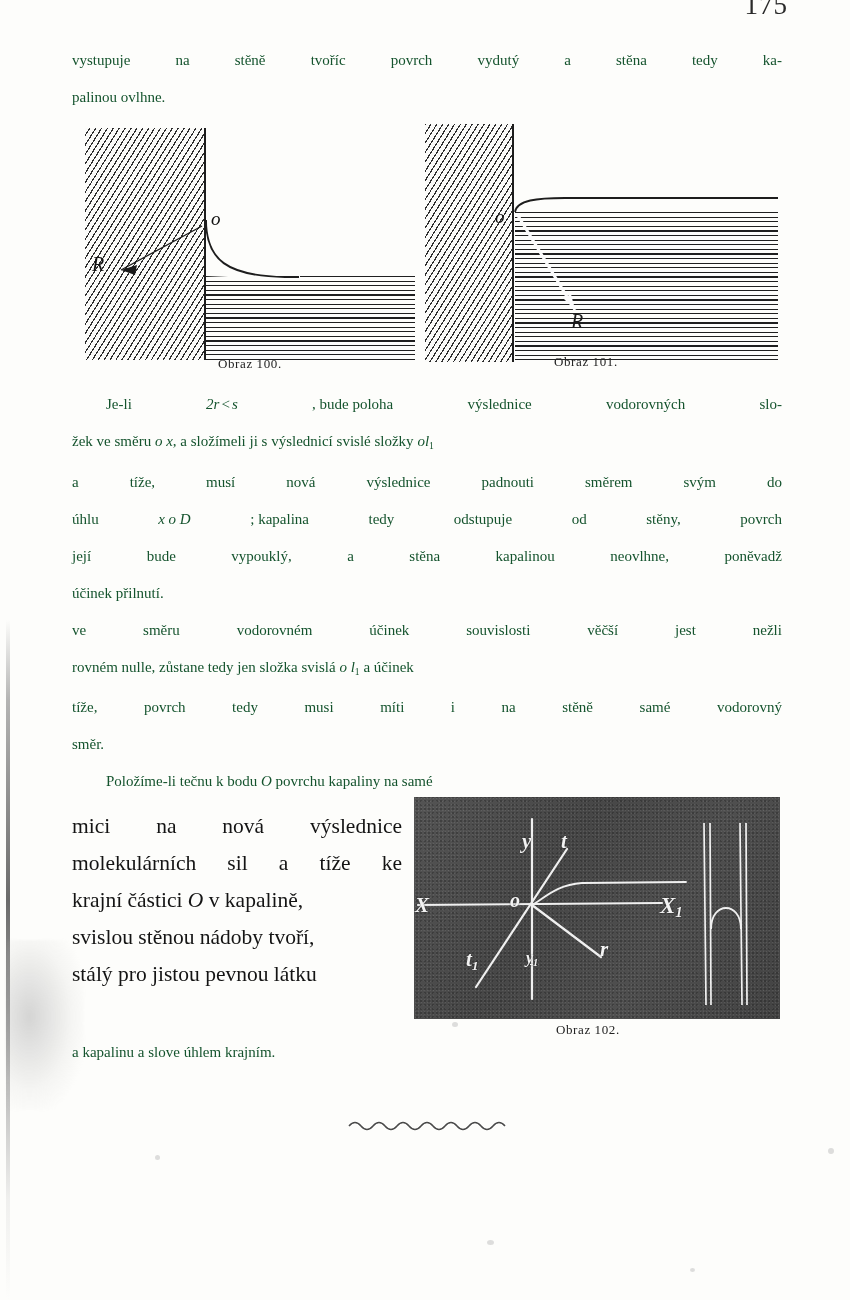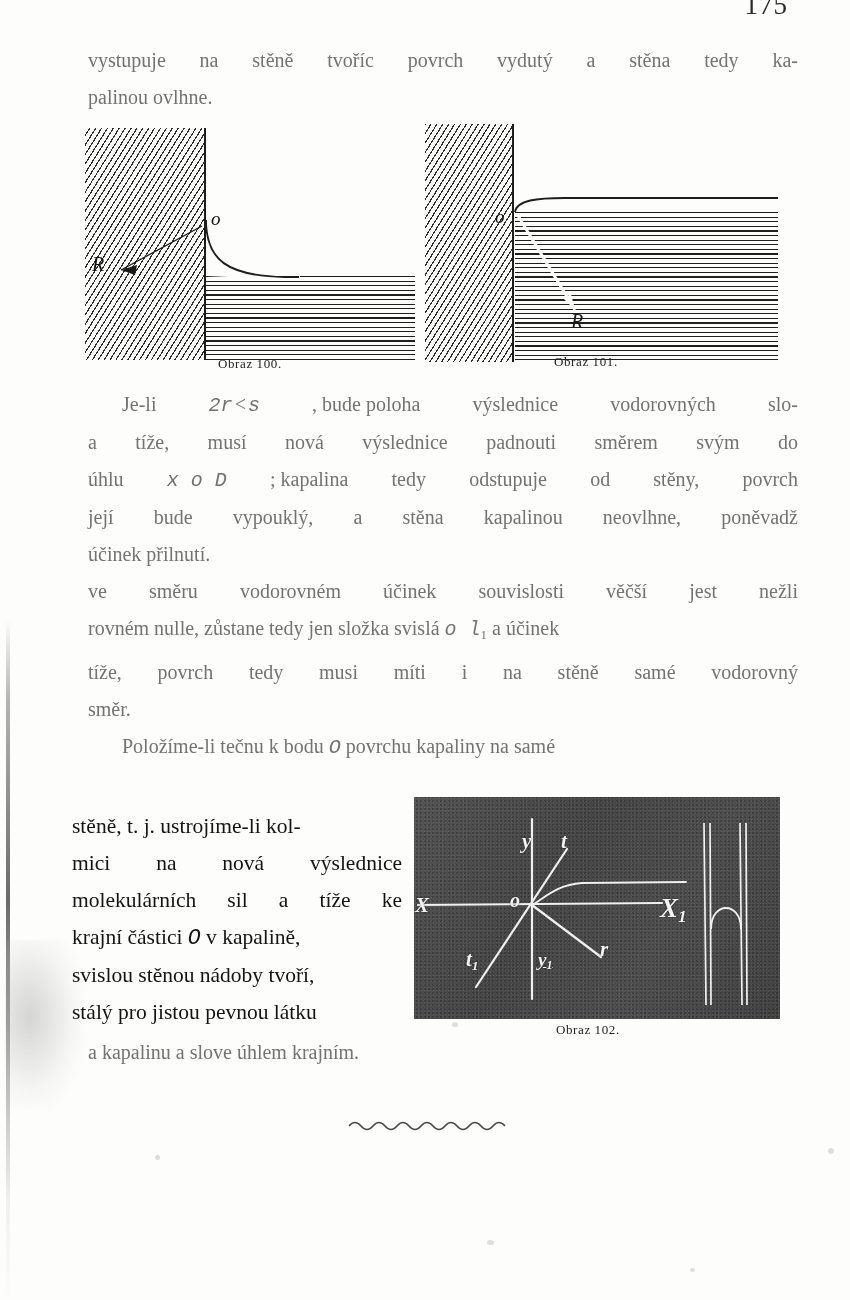--- a/index.html
+++ b/index.html
@@ -52,45 +52,45 @@
     right: 62px;
     top: -10px;
     font-size: 27px;
     letter-spacing: 1px;
     color: #2a2a2a;
   }
 
   
   .textblock {
     position: absolute;
-    left: 88px;
+    left: 72px;
     width: 710px;
-    font-size: 20px;
+    font-size: 15px;
     line-height: 37px;
     text-align: justify;
-    color: #737373;
+    color: #14532d;
   }
   .tb-intro  { top: 42px; }
   .tb-main   { top: 386px; }
   .tb-tail   { top: 1034px; }
 
   .line {
     display: block;
     white-space: nowrap;
   }
   .line.just {
     display: flex;
     justify-content: space-between;
   }
   .line.just > span { white-space: pre; }
   .indent { padding-left: 34px; gap: 8px; }
 
   i.math {
     font-style: italic;
-    font-family: Liberation Mono, monospace;
+    font-family: Liberation Serif, serif;
   }
   .rel { font-style: normal; padding: 0 2px; }
   sub { font-size: 0.64em; vertical-align: -0.28em; }
 
   
   .wrapcol {
     position: absolute;
     left: 72px;
     top: 808px;
     width: 330px;
@@ -240,20 +240,21 @@
 
     <span class="line just indent">
       <span>Je-li</span>
       <span><i class="math">2r</i><span class="rel">&lt;</span><i class="math">s</i></span>
       <span>, bude poloha</span>
       <span>výslednice</span>
       <span>vodorovných</span>
       <span>slo-</span>
     </span>
 
+    <span class="line"><span>žek ve směru</span><span>&nbsp;</span><i class="math">o x</i><span>, a složímeli ji s výslednicí svislé složky</span><span>&nbsp;</span><i class="math">ol</i><sub>1</sub></span>
 
     <span class="line just">
       <span>a</span>
       <span>tíže,</span>
       <span>musí</span>
       <span>nová</span>
       <span>výslednice</span>
       <span>padnouti</span>
       <span>směrem</span>
       <span>svým</span>
@@ -310,21 +311,20 @@
       <span>samé</span>
       <span>vodorovný</span>
     </span>
 
     <span class="line">směr.</span>
 
     <span class="line indent"><span>Položíme-li tečnu k bodu</span><span>&nbsp;</span><i class="math">O</i><span>&nbsp;</span><span>povrchu kapaliny na samé</span></span>
   </div>
 
   <div class="wrapcol">
-    <span class="line">stěně, t. j. ustrojíme-li kol-</span>
 
     <span class="line just">
       <span>mici</span>
       <span>na</span>
       <span>nová</span>
       <span>výslednice</span>
     </span>
 
     <span class="line just">
       <span>molekulárních</span>
@@ -361,23 +361,23 @@
         <line x1="296" y1="26" x2="297" y2="208"></line>
         <line x1="326" y1="26" x2="328" y2="208"></line>
         <line x1="332" y1="26" x2="333" y2="208"></line>
         <path d="M 297 132 C 297 104, 327 104, 327 132" stroke-width="1.9"></path>
       </g>
     </svg>
     <div class="glabel" style="left:108px;top:32px;font-size:21px;">y</div>
     <div class="glabel" style="left:147px;top:32px;font-size:21px;">t</div>
     <div class="glabel" style="left:1px;top:96px;font-size:21px;">X</div>
     <div class="glabel" style="left:96px;top:92px;font-size:20px;">o</div>
-    <div class="glabel" style="left:246px;top:96px;font-size:27px;"><span>X</span><sub>1</sub></div>
+    <div class="glabel" style="left:246px;top:96px;font-size:23px;"><span>X</span><sub>1</sub></div>
     <div class="glabel" style="left:52px;top:150px;font-size:21px;"><span>t</span><sub>1</sub></div>
-    <div class="glabel" style="left:124px;top:152px;font-size:19px;text-decoration:underline;"><span>y</span><sub>1</sub></div>
+    <div class="glabel" style="left:112px;top:152px;font-size:16px;text-decoration:underline;"><span>y</span><sub>1</sub></div>
     <div class="glabel" style="left:186px;top:140px;font-size:21px;">r</div>
   </div>
   <div class="cap" style="left:556px;top:1022px;">Obraz 102.</div>
 
   <div class="textblock tb-tail">
     <span class="line">
       <span>a</span>
       <span>kapalinu</span>
       <span>a</span>
       <span>slove</span>

